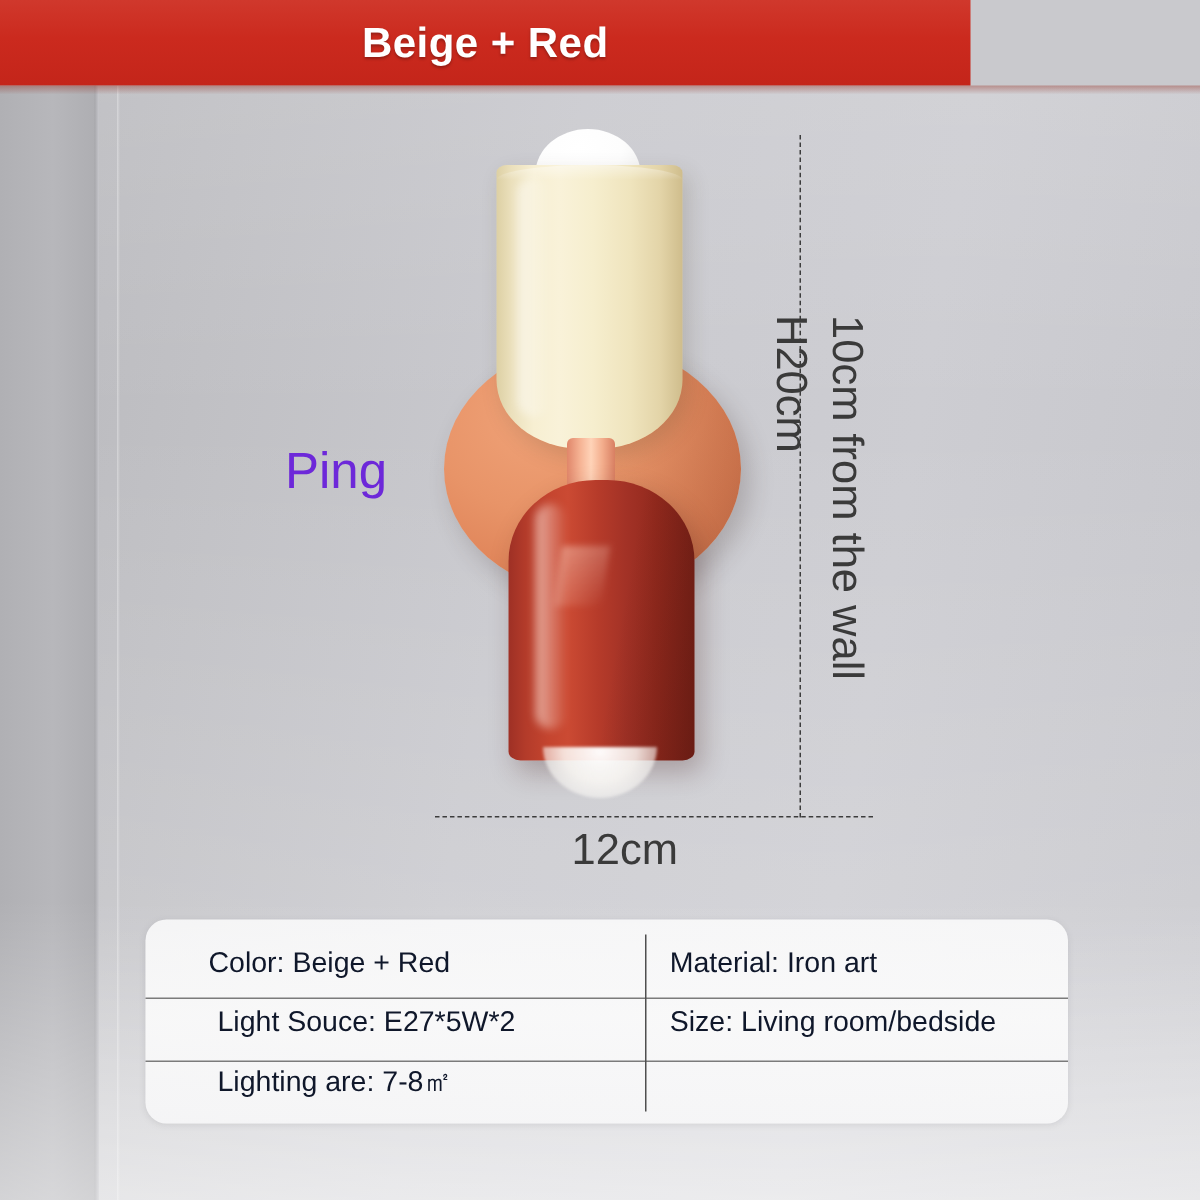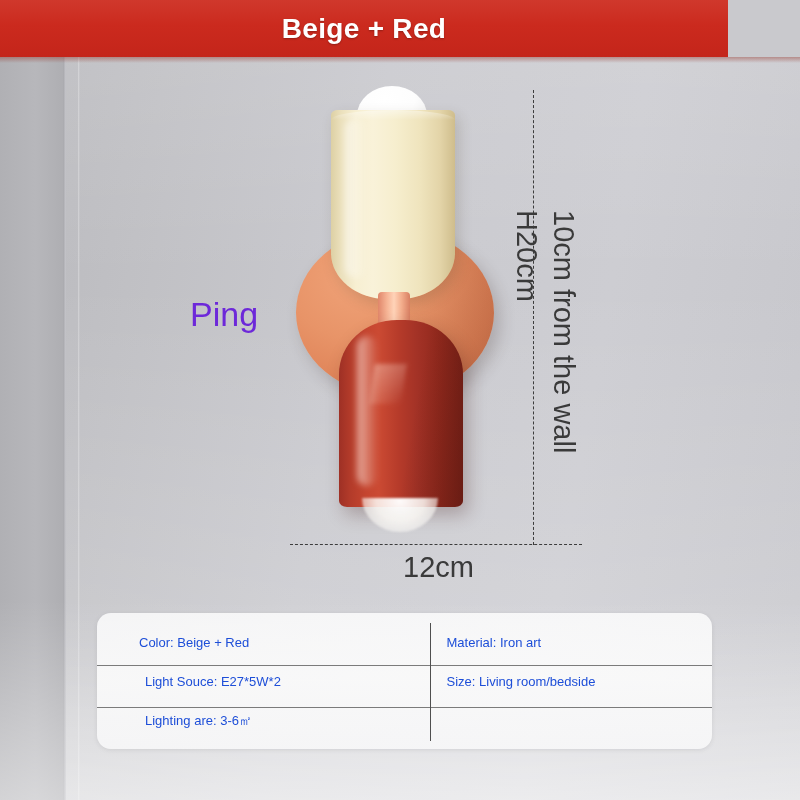--- a/index.html
+++ b/index.html
@@ -63,21 +63,21 @@
     width: 800px;
     height: 200px;
     background: linear-gradient(180deg, rgba(255,255,255,0.0) 0%, rgba(255,255,255,0.45) 100%);
   }
 
   
   .banner {
     position: absolute;
     left: 0;
     top: 0;
-    width: 728px;
+    width: 647px;
     height: 57px;
     background: linear-gradient(180deg, #d0382c 0%, #cb2a1e 45%, #c4251a 100%);
     display: flex;
     align-items: center;
     justify-content: center;
   }
   .banner-title {
     color: #ffffff;
     font-size: 28px;
     font-weight: bold;
@@ -255,21 +255,20 @@
     color: #6d28d9;
     font-family: "Liberation Sans", sans-serif;
   }
   .label-12cm {
     position: absolute;
     left: 381px;
     top: 551px;
     font-size: 29px;
     color: #3a3a3a;
     font-family: "Liberation Sans", sans-serif;
-    margin-left: 22px;
   }
   .label-h20 {
     position: absolute;
     left: 543px;
     top: 210px;
     font-size: 29px;
     color: #3a3a3a;
     transform-origin: left top;
     transform: rotate(90deg);
     white-space: nowrap;
@@ -306,22 +305,22 @@
     height: 136px;
     display: grid;
     grid-template-columns: 1fr 1fr;
     grid-template-rows: 1fr 1fr 1fr;
     padding: 10px 0 8px 0;
     box-sizing: border-box;
   }
   .spec-cell {
     display: flex;
     align-items: center;
-    font-size: 13px;
-    color: #1d4ed8;
+    font-size: 19px;
+    color: #0f172a;
     font-family: "Liberation Sans", sans-serif;
     white-space: nowrap;
   }
   .spec-cell.left  { padding-left: 42px; }
   .spec-cell.right { padding-left: 48px; }
   .row-rule-1, .row-rule-2 {
     position: absolute;
     left: 0;
     width: 615px;
     height: 0;
@@ -388,21 +387,21 @@
 
   <div class="label-from-wall">10cm from the wall</div>
 
   <div class="spec-card"></div>
 
   <div class="spec-grid">
     <div class="spec-cell left">Color: Beige + Red</div>
     <div class="spec-cell left">Material: Iron art</div>
     <div class="spec-cell right">Light Souce: E27*5W*2</div>
     <div class="spec-cell left">Size: Living room/bedside</div>
-    <div class="spec-cell right">Lighting are: 3-6㎡</div>
+    <div class="spec-cell right">Lighting are: 7-8㎡</div>
   </div>
 
   <div class="rules">
     <div class="row-rule-1"></div>
     <div class="row-rule-2"></div>
     <div class="col-rule"></div>
   </div>
 
 </div>
 

